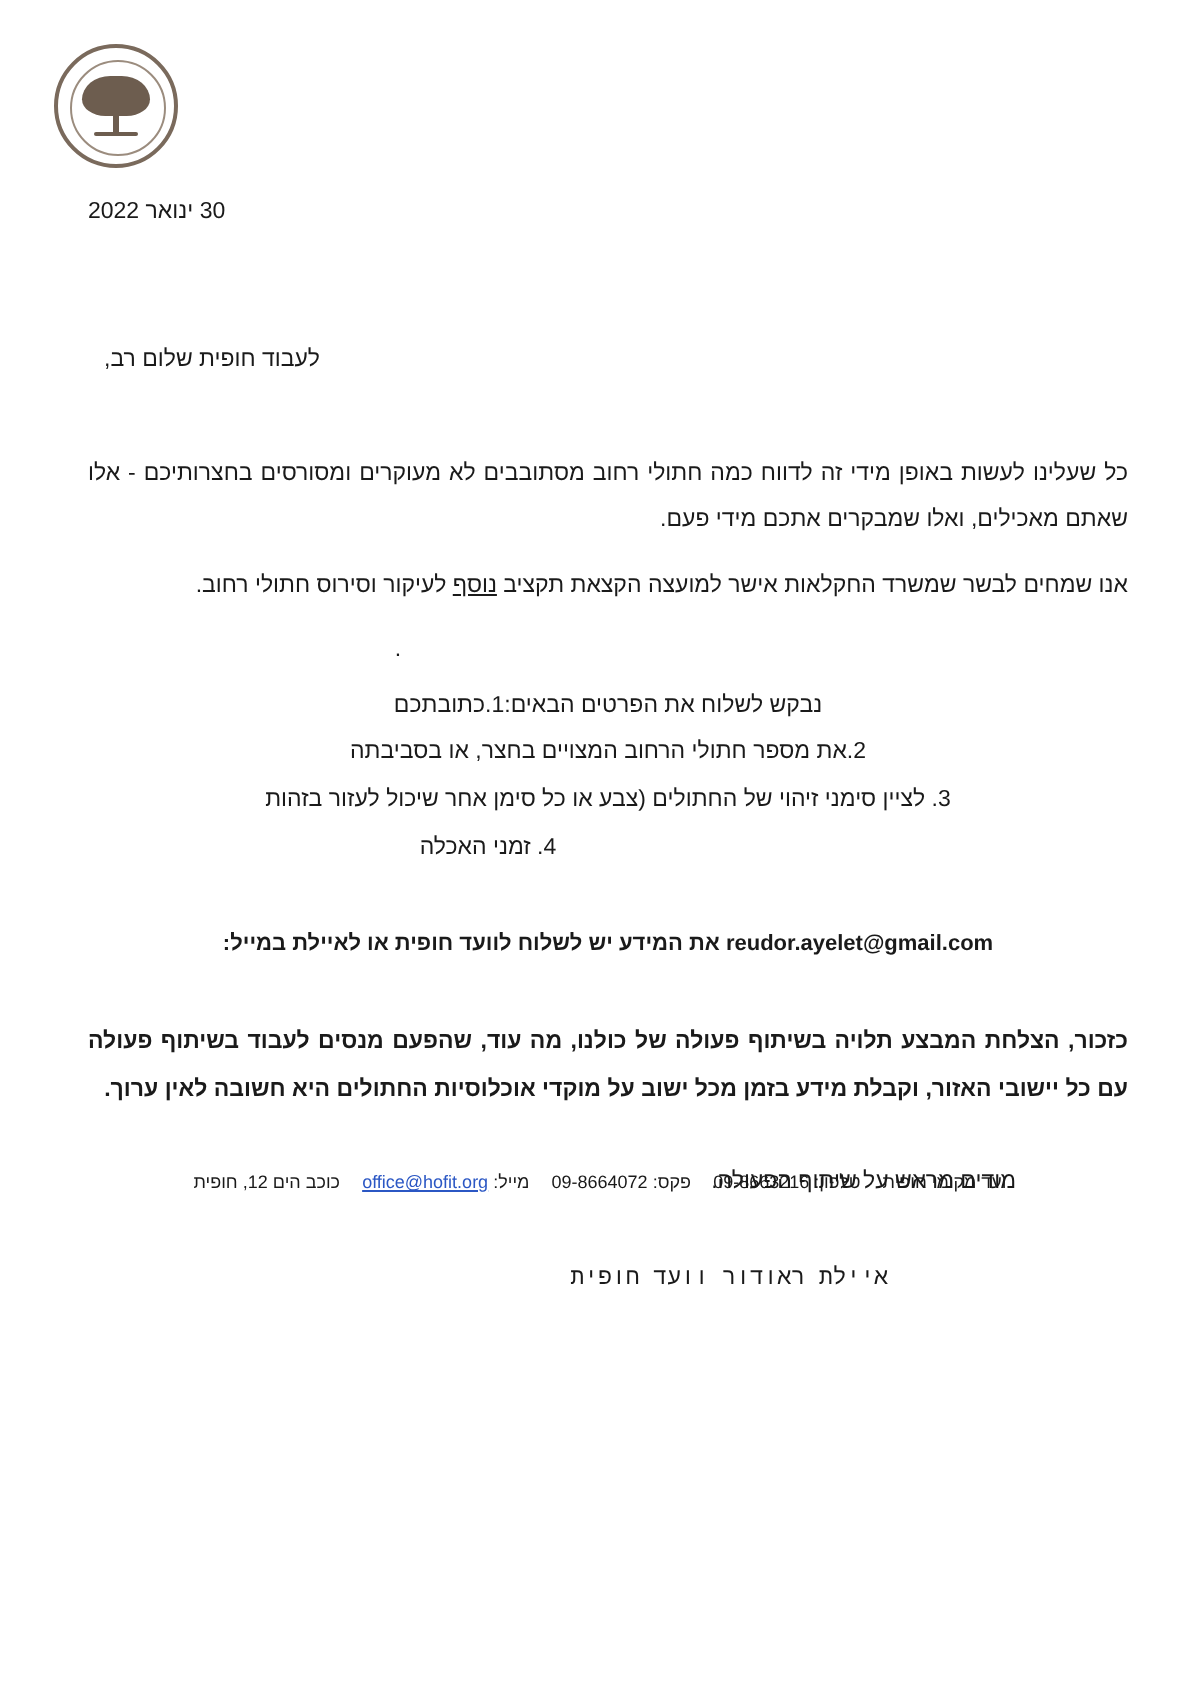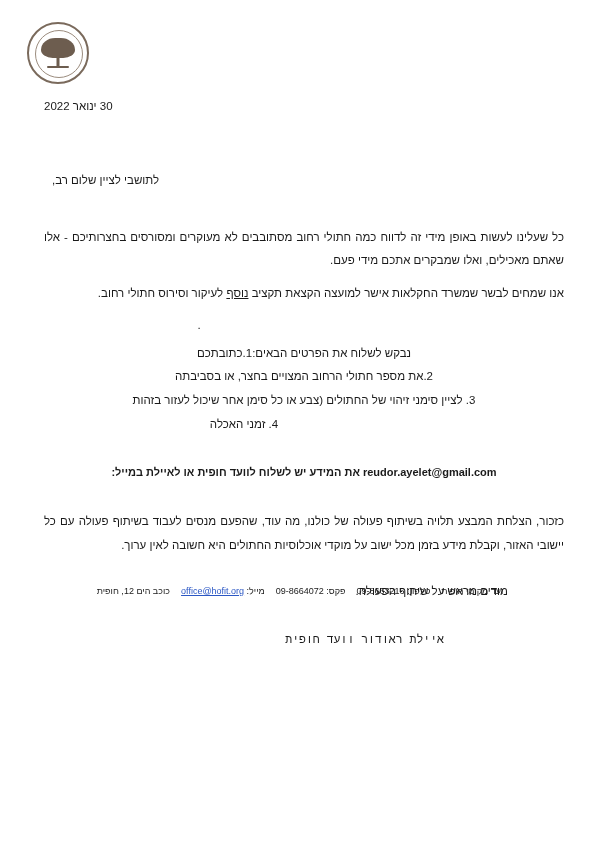--- a/index.html
+++ b/index.html
@@ -154,20 +154,21 @@
   .email-line .mail {
     direction: ltr;
     unicode-bidi: embed;
   }
 
   .closing-para {
     font-size: 11.5px;
     line-height: 2.1;
     margin: 0 0 8px 0;
     text-align: justify;
+    font-weight: bold;
   }
 
   .thanks {
     font-size: 11.5px;
     margin: 24px 0 0 0;
     text-align: right;
     padding-right: 56px;
   }
   .signature {
     font-size: 11.5px;
@@ -203,21 +204,21 @@
     <div class="logo-ring">
       <div class="logo-inner"></div>
       <div class="logo-tree"></div>
     </div>
   </div>
 
   <div class="doc">
 
     <p class="date">30 ינואר 2022</p>
 
-    <p class="greeting">לתושבי לציין שלום רב,</p>
+    <p class="greeting">לעבוד חופית שלום רב,</p>
 
     <p class="para justify">כל שעלינו לעשות באופן מידי זה לדווח  כמה חתולי רחוב מסתובבים לא מעוקרים ומסורסים בחצרותיכם - אלו שאתם מאכילים, ואלו שמבקרים אתכם מידי פעם.</p>
 
     <p class="para justify"><span>אנו שמחים לבשר  שמשרד החקלאות אישר למועצה הקצאת תקציב </span><span class="u">נוסף</span><span> לעיקור וסירוס חתולי רחוב.</span></p>
 
     <p class="dot-line">.</p>
 
     <p class="list-intro">נבקש לשלוח את הפרטים הבאים:1.כתובתכם</p>
     <p class="list-item">2.את מספר חתולי הרחוב המצויים בחצר, או בסביבתה</p>
     <p class="list-item">3. לציין סימני זיהוי של החתולים (צבע או כל סימן אחר שיכול לעזור בזהות</p>

